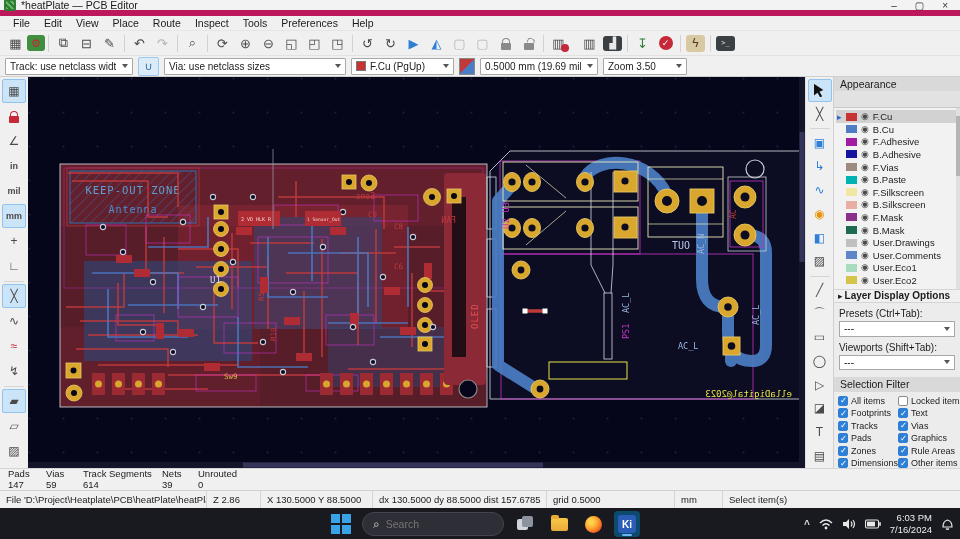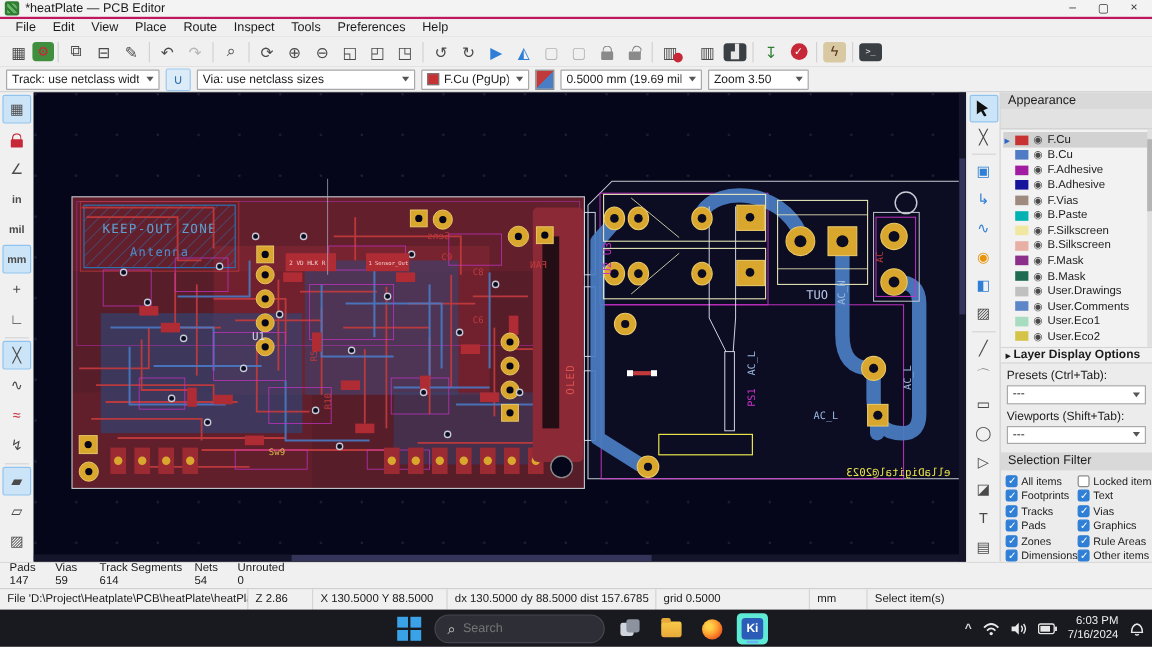--- a/index.html
+++ b/index.html
@@ -1,18 +1,18 @@
 <!DOCTYPE html>
 <html><head>
 <meta charset="utf-8">
 <style>
   *{margin:0;padding:0;box-sizing:border-box;}
   html,body{width:960px;height:539px;overflow:hidden;font-family:"Liberation Sans",sans-serif;background:#f0f0f0;}
   
-  .titlebar{height:16px;background:#f3f3f3;display:flex;align-items:center;padding:0 4px;border-bottom:2px solid #be185d;}
+  .titlebar{height:16px;background:#f3f3f3;display:flex;align-items:center;padding:0 4px;border-bottom:6px solid #be185d;}
   .appicon{width:12px;height:12px;background:#2e7d32;border-radius:2px;margin-right:5px;position:relative;}
   .appicon::after{content:"";position:absolute;inset:2px;background:repeating-linear-gradient(45deg,#67b26a 0 2px,#2e7d32 2px 4px);}
   .title-text{font-size:10.5px;color:#1b1b1b;flex:1;}
   .wbtns{display:flex;gap:18px;font-size:10px;color:#333;padding-right:8px;}
   .wbtns span{cursor:default;}
   
   .menubar{height:15px;background:#f0f0f0;display:flex;align-items:center;gap:0;padding-left:6px;border-bottom:1px solid #e6e6e6;}
   .menubar span{font-size:10.5px;color:#1b1b1b;padding:0 7px;}
   
   .toolbar{height:25px;background:#f0f0f0;display:flex;align-items:center;padding-left:4px;border-bottom:1px solid #e2e2e2;}
@@ -89,21 +89,21 @@
   .start i{background:#3aa3e8;}
   .searchpill{width:142px;height:24px;background:#2e2e36;border:1px solid #45454e;border-radius:12px;display:flex;align-items:center;gap:6px;padding:0 10px;color:#cfcfcf;}
   .searchpill input{background:transparent;border:none;outline:none;color:#cfcfcf;font-size:10.5px;width:90px;font-family:"Liberation Sans",sans-serif;}
   .tico{width:26px;height:26px;display:flex;align-items:center;justify-content:center;border-radius:4px;}
   .taskview{width:16px;height:16px;position:relative;}
   .taskview::before{content:"";position:absolute;left:0;top:3px;width:11px;height:11px;background:#cfd4dd;border-radius:2px;}
   .taskview::after{content:"";position:absolute;left:5px;top:0;width:11px;height:11px;background:#8d939e;border-radius:2px;}
   .folder{width:17px;height:13px;background:linear-gradient(#f7c948,#e8a93a);border-radius:2px;position:relative;}
   .folder::before{content:"";position:absolute;top:-3px;left:0;width:8px;height:4px;background:#e8a93a;border-radius:2px 2px 0 0;}
   .firefox{width:17px;height:17px;border-radius:50%;background:radial-gradient(circle at 35% 35%,#ffd24a 15%,#ff9d2e 45%,#e84e1f 80%);}
-  .kicadtile{background:#5eead4;}
+  .kicadtile{background:#0c4a6e;}
   .kicad{width:18px;height:18px;background:#2b5db8;border-radius:3px;color:#fff;font-size:10px;font-weight:bold;display:flex;align-items:center;justify-content:center;}
   .kind{position:absolute;bottom:1px;left:50%;transform:translateX(-50%);width:10px;height:2px;background:#6cb2f7;border-radius:1px;}
   .tray{position:absolute;right:6px;display:flex;align-items:center;gap:9px;height:100%;color:#e8e8e8;}
   .tray svg{display:block;}
   .clock{text-align:right;font-size:9.5px;line-height:1.25;color:#eee;}
   .chevup{color:#ddd;font-size:10px;font-weight:bold;}
   
   .pcbtxt{font-family:"DejaVu Sans Mono",monospace;}
 </style>
 </head>
@@ -188,21 +188,21 @@
 <div class="toolbar2">
   <div class="combo" style="width:128px;">
     <span class="txt">Track: use netclass width</span>
       <i class="chv"></i>
   </div>
   <div class="iconbtn">∪</div>
   <div class="combo" style="width:182px;">
     <span class="txt">Via: use netclass sizes</span>
       <i class="chv"></i>
   </div>
-  <div class="combo" style="width:90px;align-items:center;">
+  <div class="combo" style="width:103px;align-items:center;">
     <span class="sw" style="background: rgb(200, 50, 50);"></span>
     <span class="txt">F.Cu (PgUp)</span>
       <i class="chv"></i>
   </div>
   <div class="diag"></div>
   <div class="combo" style="width:118px;">
     <span class="txt">0.5000 mm (19.69 mils)</span>
       <i class="chv"></i>
   </div>
   <div class="combo" style="width:84px;">
@@ -748,21 +748,21 @@
   <div class="ccol" style="width:37px;">
       <span>Vias</span>
       <span>59</span>
     </div>
   <div class="ccol" style="width:79px;">
       <span>Track Segments</span>
       <span>614</span>
     </div>
   <div class="ccol" style="width:36px;">
       <span>Nets</span>
-      <span>54</span>
+      <span>39</span>
     </div>
   <div class="ccol" style="width:60px;">
       <span>Unrouted</span>
       <span>0</span>
     </div>
 </div>
 
 <div class="statusbar">
   <div class="sseg" style="width:207px;">File 'D:\Project\Heatplate\PCB\heatPlate\heatPlate.k...</div>
   <div class="sseg" style="width:54px;">Z 2.86</div>

